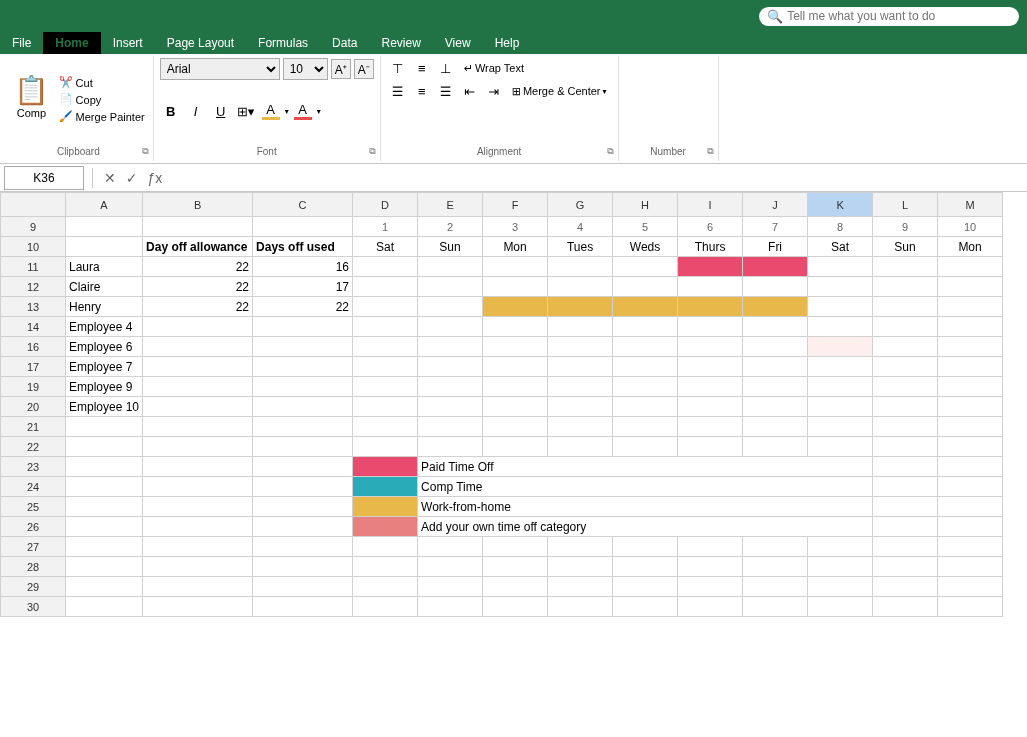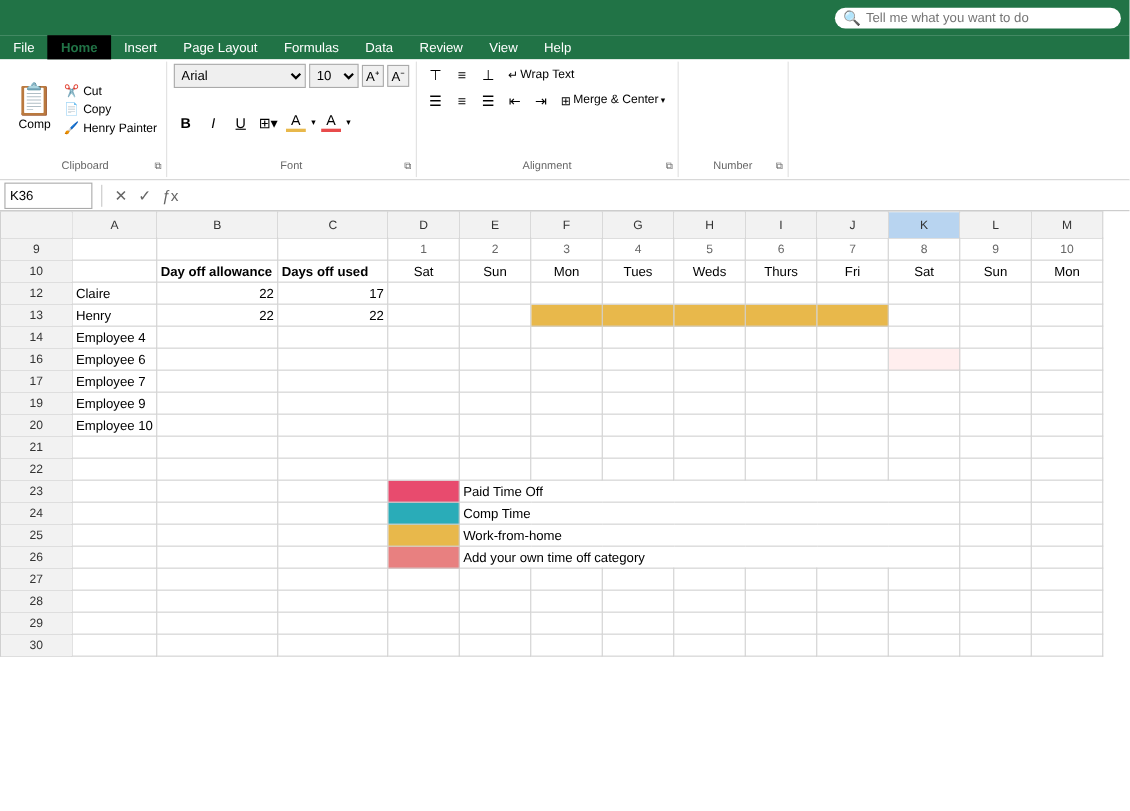--- a/index.html
+++ b/index.html
@@ -44,21 +44,21 @@
     .align-btn { width: 22px; height: 20px; border: 1px solid transparent; background: transparent; cursor: pointer; display: flex; align-items: center; justify-content: center; font-size: 13px; border-radius: 2px; }
     .wrap-text-btn { display: flex; align-items: center; gap: 2px; border: 1px solid transparent; padding: 1px 4px; cursor: pointer; font-size: 11px; border-radius: 2px; }
     .merge-btn { display: flex; align-items: center; gap: 2px; border: 1px solid transparent; padding: 1px 4px; cursor: pointer; font-size: 11px; border-radius: 2px; }
 
     
     .number-group { min-width: 100px; }
     .number-select { width: 90px; height: 22px; border: 1px solid #aaa; font-size: 12px; }
 
     
     .formula-bar { display: flex; align-items: center; border-bottom: 1px solid #c8c8c8; height: 28px; background: #fff; }
-    .cell-ref { width: 80px; height: 24px; border: 1px solid #aaa; margin: 2px 4px; font-size: 12px; padding: 2px 4px; }
+    .cell-ref { width: 80px; height: 24px; border: 1px solid #aaa; margin: 2px 4px; font-size: 12px; padding: 2px 4px; text-align: center; }
     .formula-divider { width: 1px; height: 20px; background: #c8c8c8; margin: 0 4px; }
     .formula-icons { display: flex; align-items: center; gap: 4px; padding: 0 4px; }
     .formula-icon { font-size: 14px; color: #666; cursor: pointer; padding: 1px 3px; }
     .formula-input { flex: 1; height: 24px; border: none; outline: none; font-size: 13px; padding: 0 4px; }
 
     
     .spreadsheet-container { overflow: auto; height: calc(737px - 138px - 28px); }
     table { border-collapse: collapse; font-size: 12px; }
     th, td { border: 1px solid #d0d0d0; min-width: 30px; height: 20px; padding: 0 3px; white-space: nowrap; }
     .col-header { background: #f2f2f2; text-align: center; font-weight: normal; font-size: 11px; color: #333; position: sticky; top: 0; z-index: 2; min-width: 65px; height: 24px; }
@@ -114,21 +114,21 @@
         <div class="clip-sub-item">
           <span>✂️</span>
           <span>Cut</span>
         </div>
         <div class="clip-sub-item">
           <span>📄</span>
           <span>Copy</span>
         </div>
         <div class="clip-sub-item">
           <span>🖌️</span>
-          <span>Henry Painter</span>
+          <span>Merge Painter</span>
         </div>
       </div>
     </div>
     <span class="ribbon-group-label">Clipboard</span>
     <span class="group-expander">⧉</span>
   </div>
 
   <div class="ribbon-group font-group">
     <div class="ribbon-group-content font-group-content" style="flex-direction:column; gap:20px; padding-bottom:18px;">
       <div class="font-row1">
@@ -274,20 +274,36 @@
         <td style="text-align:center;">Mon</td>
         <td style="text-align:center;">Tues</td>
         <td style="text-align:center;">Weds</td>
         <td style="text-align:center;">Thurs</td>
         <td style="text-align:center;">Fri</td>
         <td style="text-align:center;">Sat</td>
         <td style="text-align:center;">Sun</td>
         <td style="text-align:center;">Mon</td>
       </tr>
 
+      <tr>
+        <td class="row-header">11</td>
+        <td>Laura</td>
+        <td class="num">22</td>
+        <td class="num">16</td>
+        <td></td>
+        <td></td>
+        <td></td>
+        <td></td>
+        <td></td>
+        <td class="cell-red"></td>
+        <td class="cell-red"></td>
+        <td></td>
+        <td></td>
+        <td></td>
+      </tr>
 
       <tr>
         <td class="row-header">12</td>
         <td>Claire</td>
         <td class="num">22</td>
         <td class="num">17</td>
         <td></td>
         <td></td>
         <td></td>
         <td></td>

